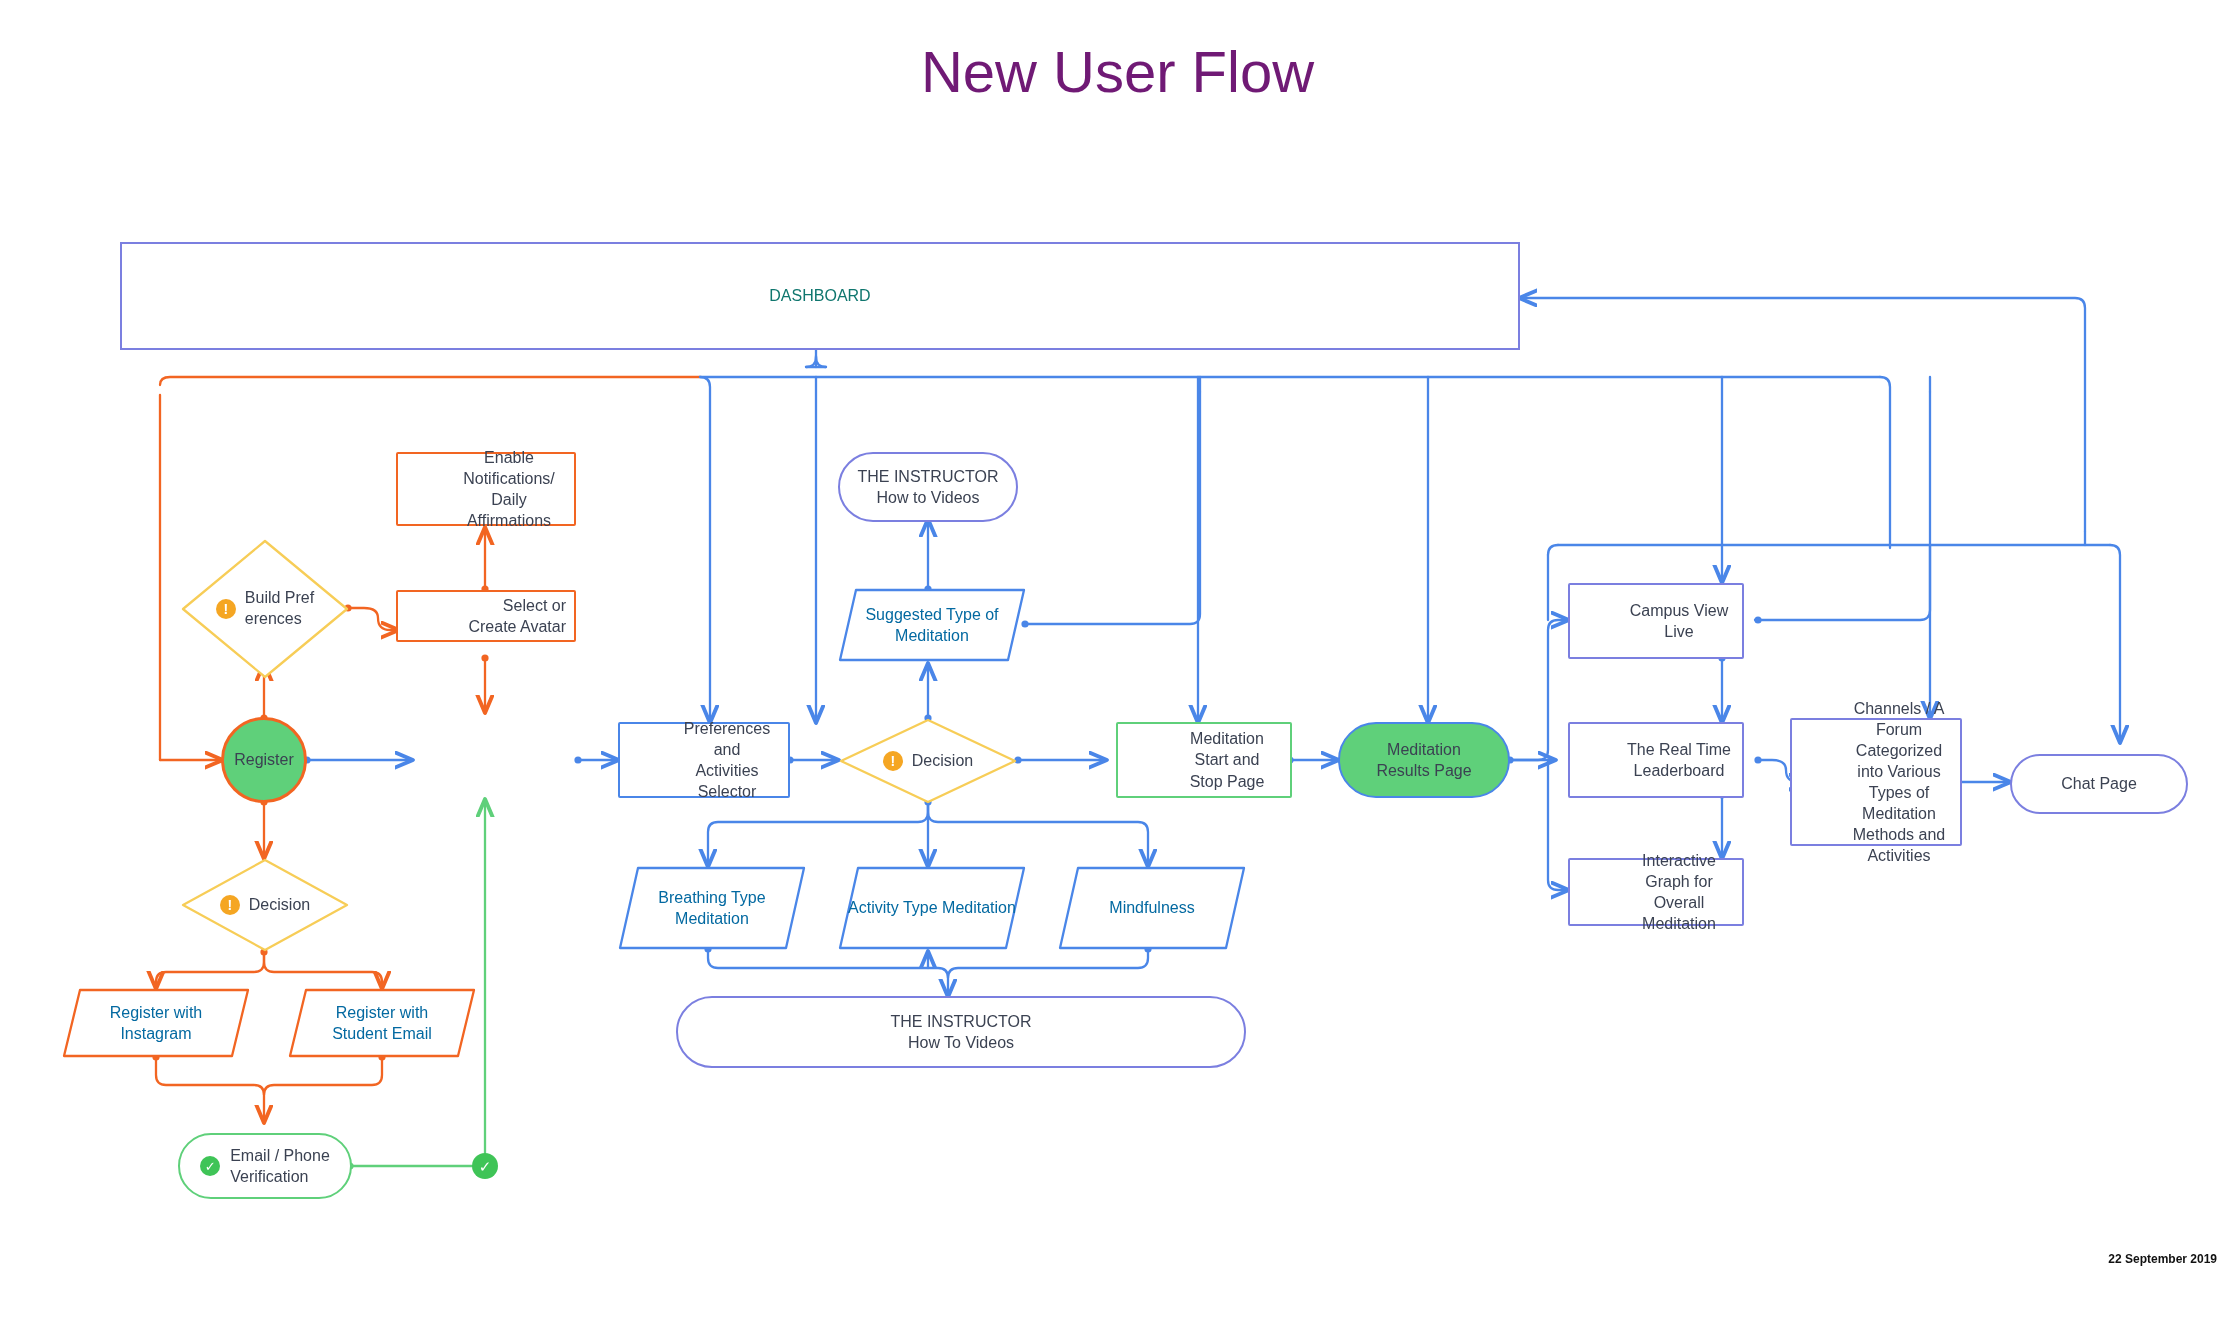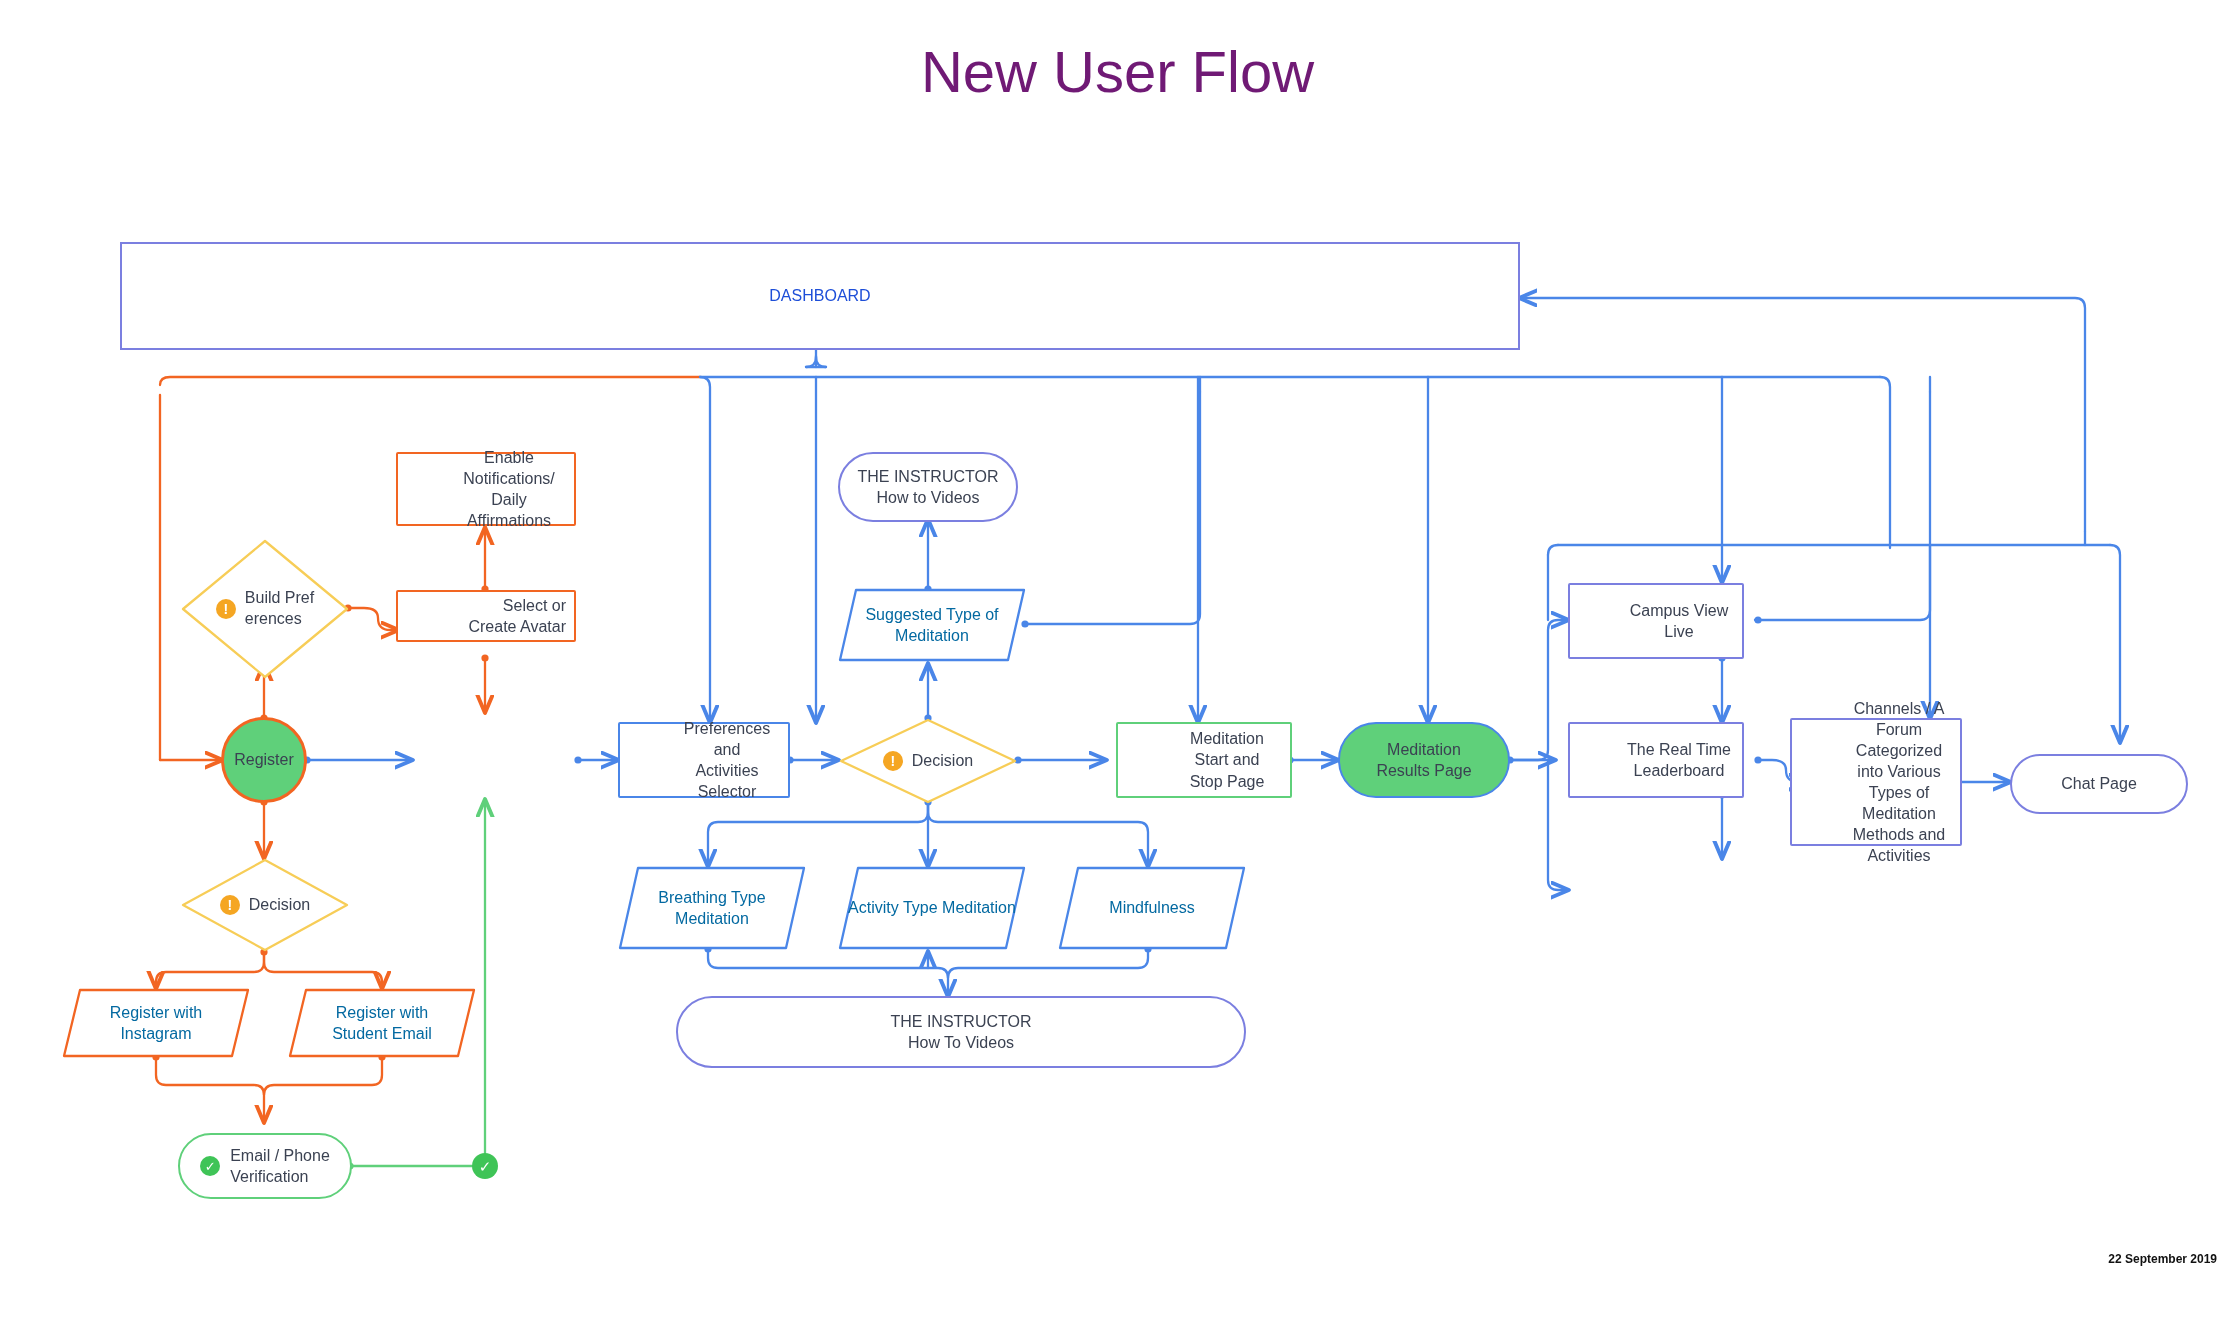--- a/index.html
+++ b/index.html
@@ -139,21 +139,21 @@
 
   .dash-box {
     position: absolute;
     box-sizing: border-box;
     border: 2.2px solid #7b7fe0;
     background: #ffffff;
     display: flex;
     align-items: center;
     justify-content: center;
     font-size: 16px;
-    color: #1d4ed8;
+    color: #0f766e;
   }
   .junction-badge {
     position: absolute;
     width: 26px; height: 26px;
     border-radius: 50%;
     background: #3fc457;
     color: #ffffff;
     display: flex;
     align-items: center;
     justify-content: center;
@@ -433,20 +433,24 @@
 
   <div class="node rect purple" style="left:1568px; top:583px; width:176px; height:76px;">
     <span class="lbl">Campus View Live</span>
   </div>
 
   <div class="node rect purple" style="left:1568px; top:722px; width:176px; height:76px;">
     <span class="lbl" style="white-space:pre-line;">The Real Time
 Leaderboard</span>
   </div>
 
+  <div class="node rect purple" style="left:1568px; top:858px; width:176px; height:68px;">
+    <span class="lbl" style="white-space:pre-line;">Interactive Graph for
+Overall Meditation</span>
+  </div>
 
   <div class="node rect purple" style="left:1790px; top:718px; width:172px; height:128px;">
     <span class="lbl" style="white-space:pre-line;">Channels / A Forum
 Categorized into Various
 Types of Meditation
 Methods and Activities</span>
   </div>
 
   <div class="node stadium" style="left:2010px; top:754px; width:178px; height:60px;">
     <span class="lbl">Chat Page</span>

